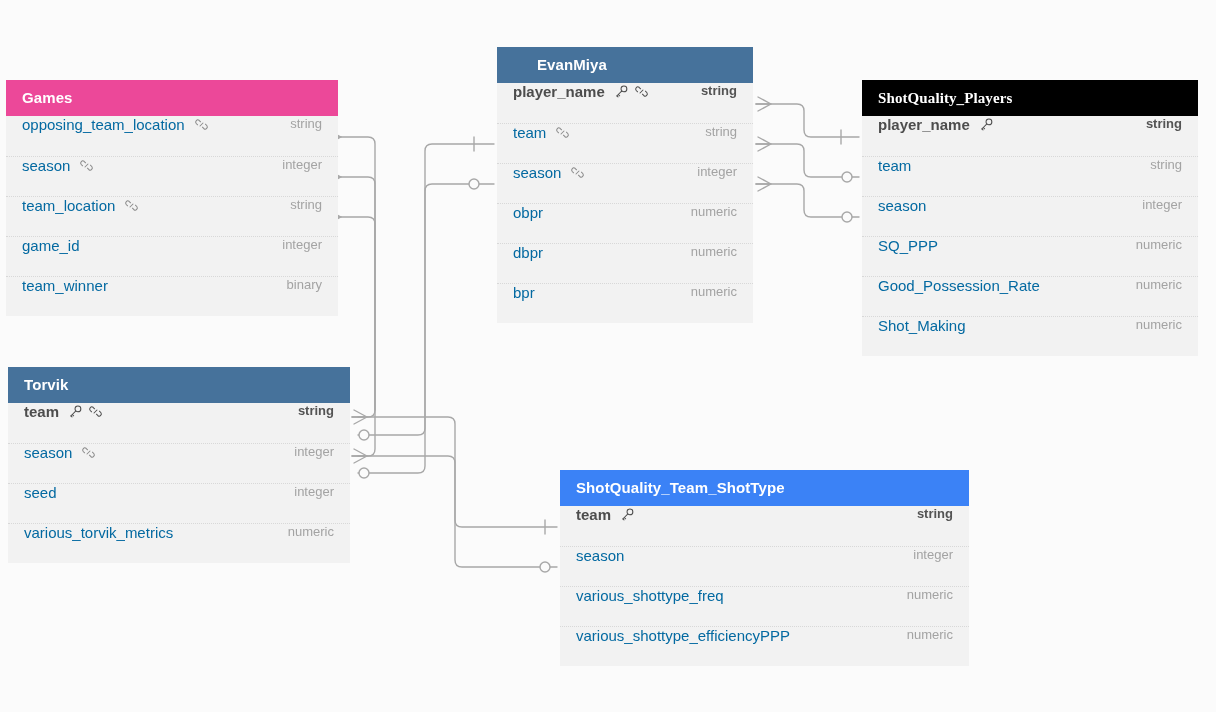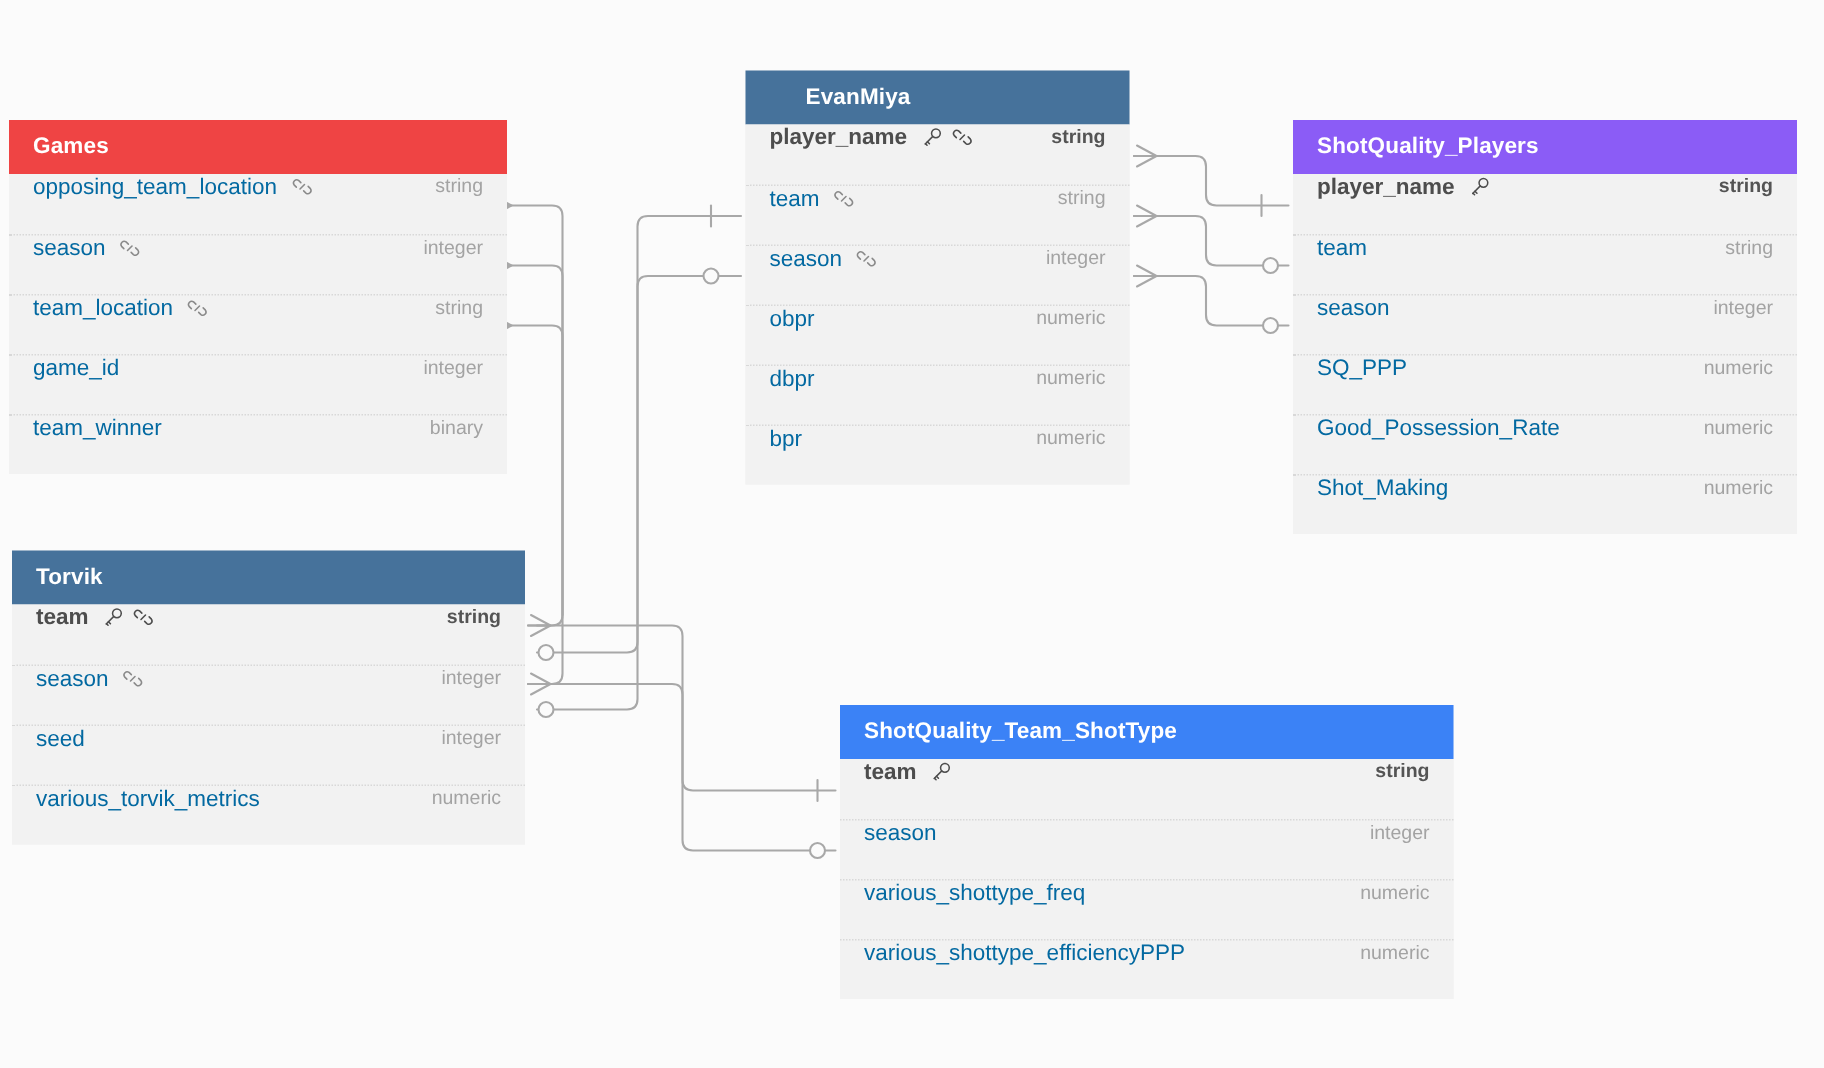--- a/index.html
+++ b/index.html
@@ -197,21 +197,21 @@
         <circle cx="847" cy="217" r="5" fill="#fbfbfb"></circle>
       </g>
       <g>
         <circle cx="545" cy="567" r="5" fill="#fbfbfb"></circle>
       </g>
     </g>
   </svg>
 
   <div id="entity-layer">
       <div class="entity" style="left: 6px; top: 80px; width: 332px;">
-        <div class="entity-header" style="background: #ef4444;">Games</div>
+        <div class="entity-header" style="background: #ec4899;">Games</div>
         <div class="rows">
           <div class="row">
             <div class="field-name">
               <span>opposing_team_location</span>
               <span class="icons">
                 <span class="ic">
                   <svg width="15" height="15" viewBox="0 0 16 16">
                     <g fill="none" stroke="#8a8a8a" stroke-width="1.1" stroke-linecap="round">
                       <path d="M6.4 9.6 L9.6 6.4"></path>
                       <path d="M9.0 10.9 L10.6 12.5 A2.3 2.3 0 0 0 13.8 9.3 L12.2 7.7"></path>
@@ -410,21 +410,21 @@
           </div>
           <div class="row">
             <div class="field-name">
               <span>bpr</span>
             </div>
             <div class="field-type">numeric</div>
           </div>
         </div>
       </div>
       <div class="entity" style="left: 862px; top: 80px; width: 336px;">
-        <div class="entity-header" style="background: #8b5cf6;">ShotQuality_Players</div>
+        <div class="entity-header" style="background: #000000; font-family: Liberation Serif, serif;">ShotQuality_Players</div>
         <div class="rows">
           <div class="row pk">
             <div class="field-name">
               <span>player_name</span>
               <span class="icons">
                 <span class="ic">
                   <svg width="15" height="15" viewBox="0 0 16 16">
                     <g fill="none" stroke="#4d4d4d" stroke-width="1.1" stroke-linecap="round">
                       <circle cx="10.6" cy="5.2" r="3.1"></circle>
                       <path d="M8.4 7.4 L3.0 12.8"></path>

